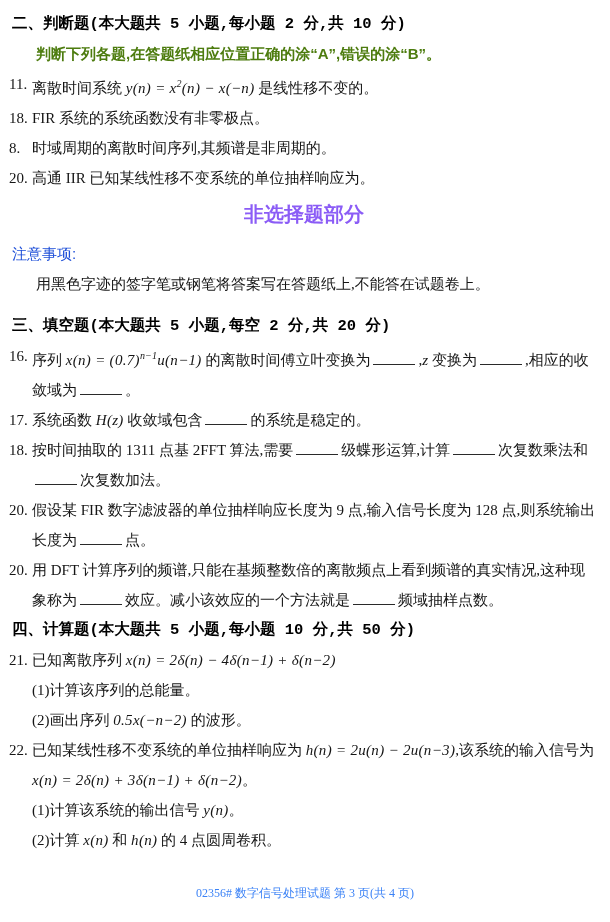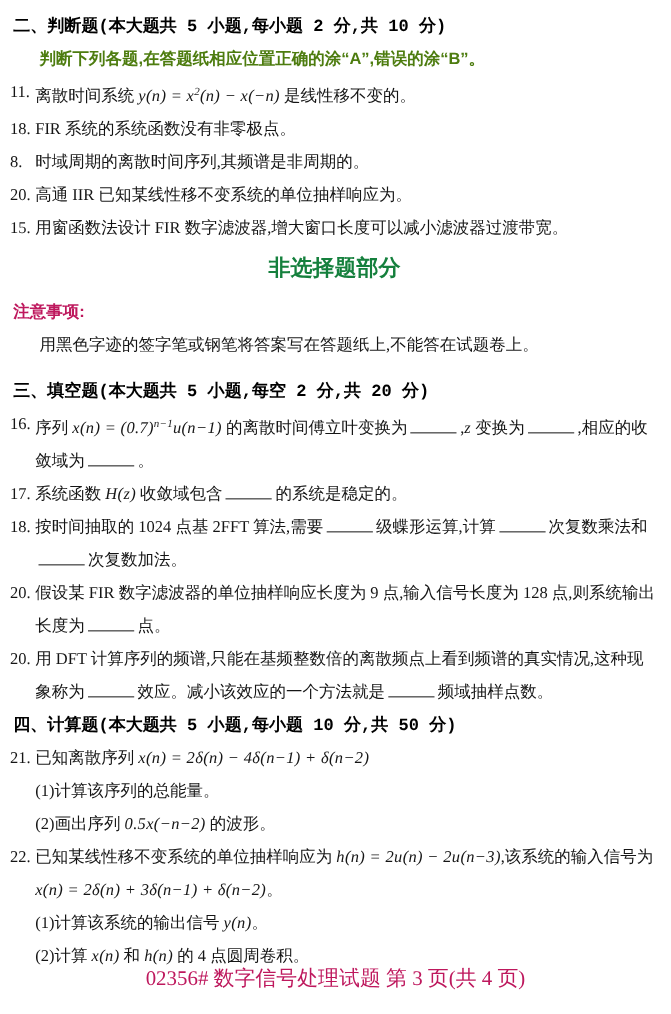--- a/index.html
+++ b/index.html
@@ -22,36 +22,36 @@
     line-height: 30px;
     color: #000;
   }
   .big-heading {
     margin: 4px 0 8px 0;
     font-family: "Liberation Sans", "DejaVu Sans", sans-serif;
     font-weight: bold;
     font-size: 20px;
     line-height: 34px;
     text-align: center;
-    color: #15803d;
+    color: #8b5cf6;
   }
   .instruction {
     margin: 0;
     padding-left: 24px;
     font-family: "Liberation Sans", "DejaVu Sans", sans-serif;
     font-weight: bold;
     line-height: 30px;
     color: #4d7c0f;
   }
   .notice-title {
     margin: 0;
     font-family: "Liberation Sans", "DejaVu Sans", sans-serif;
-    font-weight: bold;
+    font-weight: normal;
     line-height: 30px;
-    color: #be185d;
+    color: #1d4ed8;
   }
   .notice-body {
     margin: 0 0 12px 0;
     padding-left: 24px;
     line-height: 30px;
   }
   .question {
     position: relative;
     padding-left: 20px;
     line-height: 30px;
@@ -64,53 +64,52 @@
   .blank {
     display: inline-block;
     width: 42px; height: 13px;
     border-bottom: 1.2px solid #2a2a2a;
     margin: 0 3px;
   }
   .footer {
     position: absolute;
     left: 0; right: 0; bottom: 20px;
     text-align: center;
-    font-size: 19px;
-    color: #be185d;
+    font-size: 12px;
+    color: #3b82f6;
   }
 </style>
 </head>
 <body>
 
 <div class="page">
 
   <div>
     <h2 class="sec-heading">二、判断题(本大题共 5 小题,每小题 2 分,共 10 分)</h2>
     <p class="instruction">判断下列各题,在答题纸相应位置正确的涂“A”,错误的涂“B”。</p>
     <div>
         <div class="question"><span class="qnum">11.</span><span class="txt">离散时间系统 </span><span class="math">y(n) = x</span><span class="sup">2</span><span class="math">(n) − x(−n)</span><span class="txt"> 是线性移不变的。</span></div>
         <div class="question"><span class="qnum">18.</span><span class="txt">FIR 系统的系统函数没有非零极点。</span></div>
         <div class="question"><span class="qnum">8.</span><span class="txt">时域周期的离散时间序列,其频谱是非周期的。</span></div>
         <div class="question"><span class="qnum">20.</span><span class="txt">高通 IIR 已知某线性移不变系统的单位抽样响应为。</span></div>
-        <div class="question"><span class="qnum">15.</span><span class="txt">用窗函数法设计 FIR 数字滤波器,增大窗口长度可以减小滤波器过渡带宽。</span></div>
       </div>
   </div>
 
   <div>
     <h1 class="big-heading">非选择题部分</h1>
     <p class="notice-title">注意事项:</p>
     <p class="notice-body">用黑色字迹的签字笔或钢笔将答案写在答题纸上,不能答在试题卷上。</p>
   </div>
 
   <div>
     <h2 class="sec-heading">三、填空题(本大题共 5 小题,每空 2 分,共 20 分)</h2>
     <div>
         <div class="question"><span class="qnum">16.</span><span class="txt">序列 </span><span class="math">x(n) = (0.7)</span><span class="sup">n−1</span><span class="math">u(n−1)</span><span class="txt"> 的离散时间傅立叶变换为</span><span class="blank"></span><span class="txt">,</span><span class="math">z</span><span class="txt"> 变换为</span><span class="blank"></span><span class="txt">,相应的收敛域为</span><span class="blank"></span><span class="txt">。</span></div>
         <div class="question"><span class="qnum">17.</span><span class="txt">系统函数 </span><span class="math">H(z)</span><span class="txt"> 收敛域包含</span><span class="blank"></span><span class="txt">的系统是稳定的。</span></div>
-        <div class="question"><span class="qnum">18.</span><span class="txt">按时间抽取的 1024 点基 2FFT 算法,需要</span><span class="blank"></span><span class="txt">级蝶形运算,计算</span><span class="blank"></span><span class="txt">次复数乘法和</span><span class="blank"></span><span class="txt">次复数加法。</span></div>
+        <div class="question"><span class="qnum">18.</span><span class="txt">按时间抽取的 1311 点基 2FFT 算法,需要</span><span class="blank"></span><span class="txt">级蝶形运算,计算</span><span class="blank"></span><span class="txt">次复数乘法和</span><span class="blank"></span><span class="txt">次复数加法。</span></div>
         <div class="question"><span class="qnum">20.</span><span class="txt">假设某 FIR 数字滤波器的单位抽样响应长度为 9 点,输入信号长度为 128 点,则系统输出长度为</span><span class="blank"></span><span class="txt">点。</span></div>
         <div class="question"><span class="qnum">20.</span><span class="txt">用 DFT 计算序列的频谱,只能在基频整数倍的离散频点上看到频谱的真实情况,这种现象称为</span><span class="blank"></span><span class="txt">效应。减小该效应的一个方法就是</span><span class="blank"></span><span class="txt">频域抽样点数。</span></div>
       </div>
   </div>
 
   <div>
     <h2 class="sec-heading">四、计算题(本大题共 5 小题,每小题 10 分,共 50 分)</h2>
     <div>
         <div class="question"><span class="qnum">21.</span><span class="txt">已知离散序列 </span><span class="math">x(n) = 2δ(n) − 4δ(n−1) + δ(n−2)</span></div>
         <div class="sub"><span class="txt">(1)计算该序列的总能量。</span></div>

